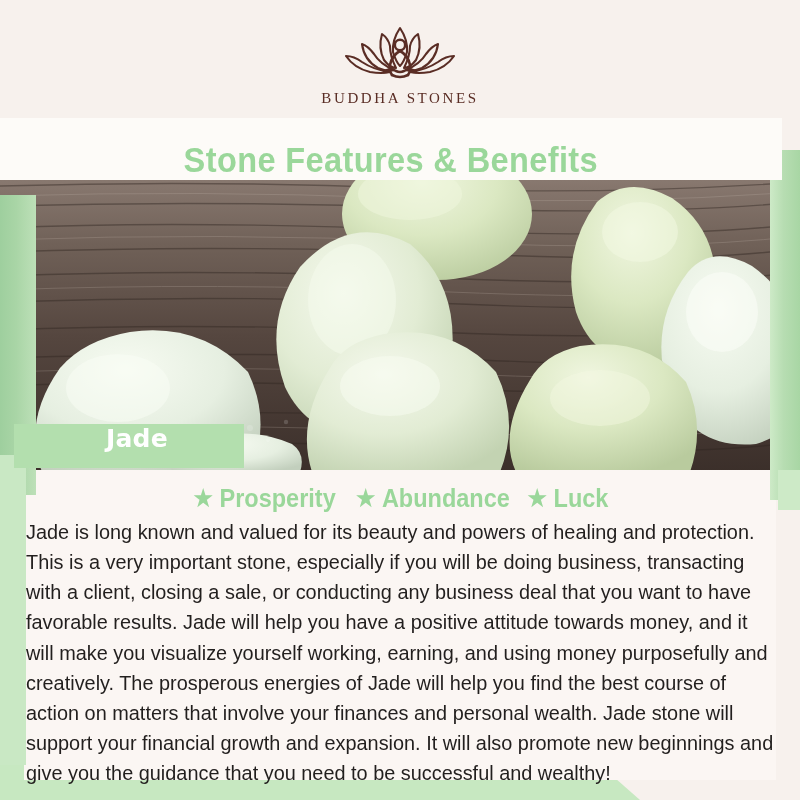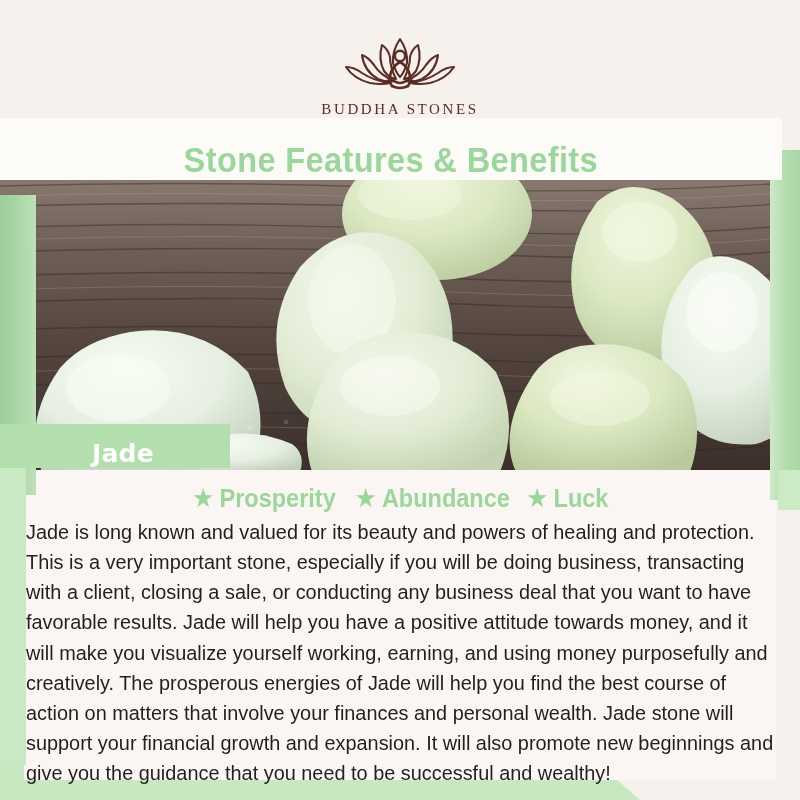--- a/index.html
+++ b/index.html
@@ -40,21 +40,21 @@
   }
   .green-band-bottom-left-edge {
     position:absolute; left:0; bottom:0; width:30px; height:60px;
     background:#c7e8c1; z-index:3;
   }
 
   
   .header {
     position:absolute; left:0; top:0; width:100%; height:118px;
     background:#f7f1ed; z-index:8;
-    display:flex; flex-direction:column; align-items:center; justify-content:flex-end;
+    display:flex; flex-direction:column; align-items:center; justify-content:flex-start;
     padding-top:22px;
   }
   .logo-mark { width:120px; height:62px; display:block; }
   .logo-wordmark {
     margin-top:6px;
     font-family:"Liberation Serif", serif;
     font-size:15px;
     letter-spacing:2.6px;
     color:#5a2d25;
     font-weight:400;
@@ -80,23 +80,23 @@
   
   .photo {
     position:absolute; left:0; top:172px; width:800px; height:300px;
     overflow:hidden; z-index:4;
     background:#6d5d55;
   }
   .photo svg { display:block; width:800px; height:300px; }
 
   
   .jade-label {
-    position:absolute; left:0; top:424px; width:230px; height:44px;
+    position:absolute; left:14px; top:424px; width:230px; height:44px;
     background:#b3dfae; z-index:7;
-    display:flex; align-items:flex-end;
+    display:flex; align-items:flex-start;
   }
   .jade-label-text {
     margin-left:92px;
     color:#ffffff;
     font-size:25px;
     font-weight:bold;
     font-family:"DejaVu Sans", sans-serif;
     letter-spacing:0.2px;
   }
 

